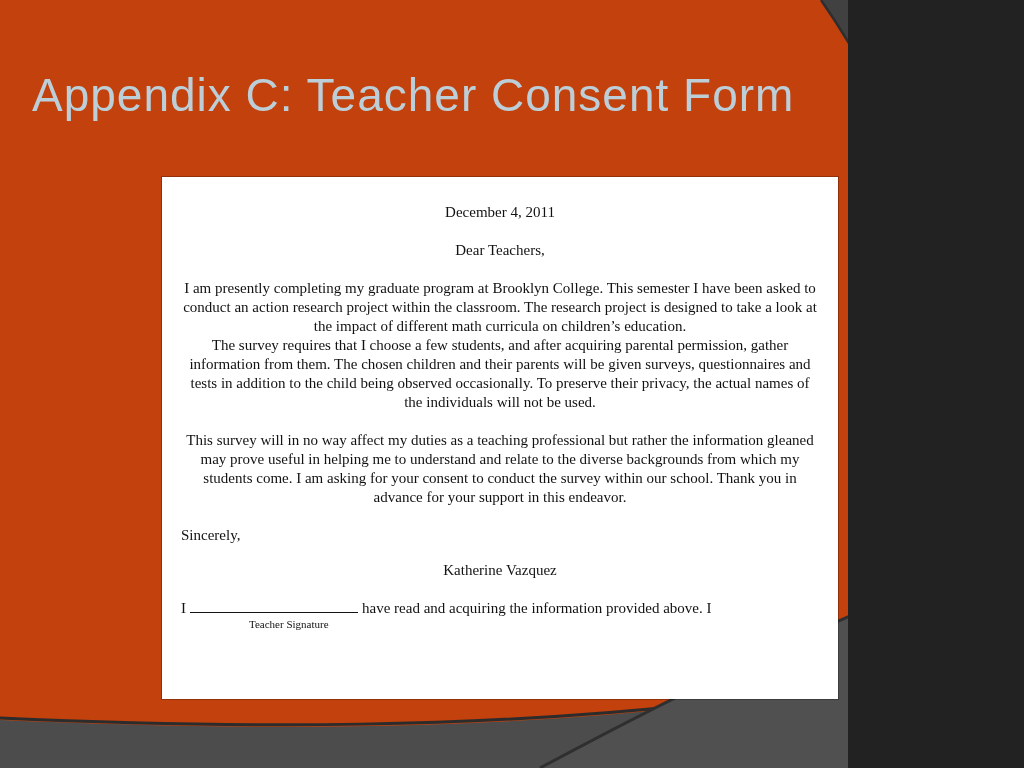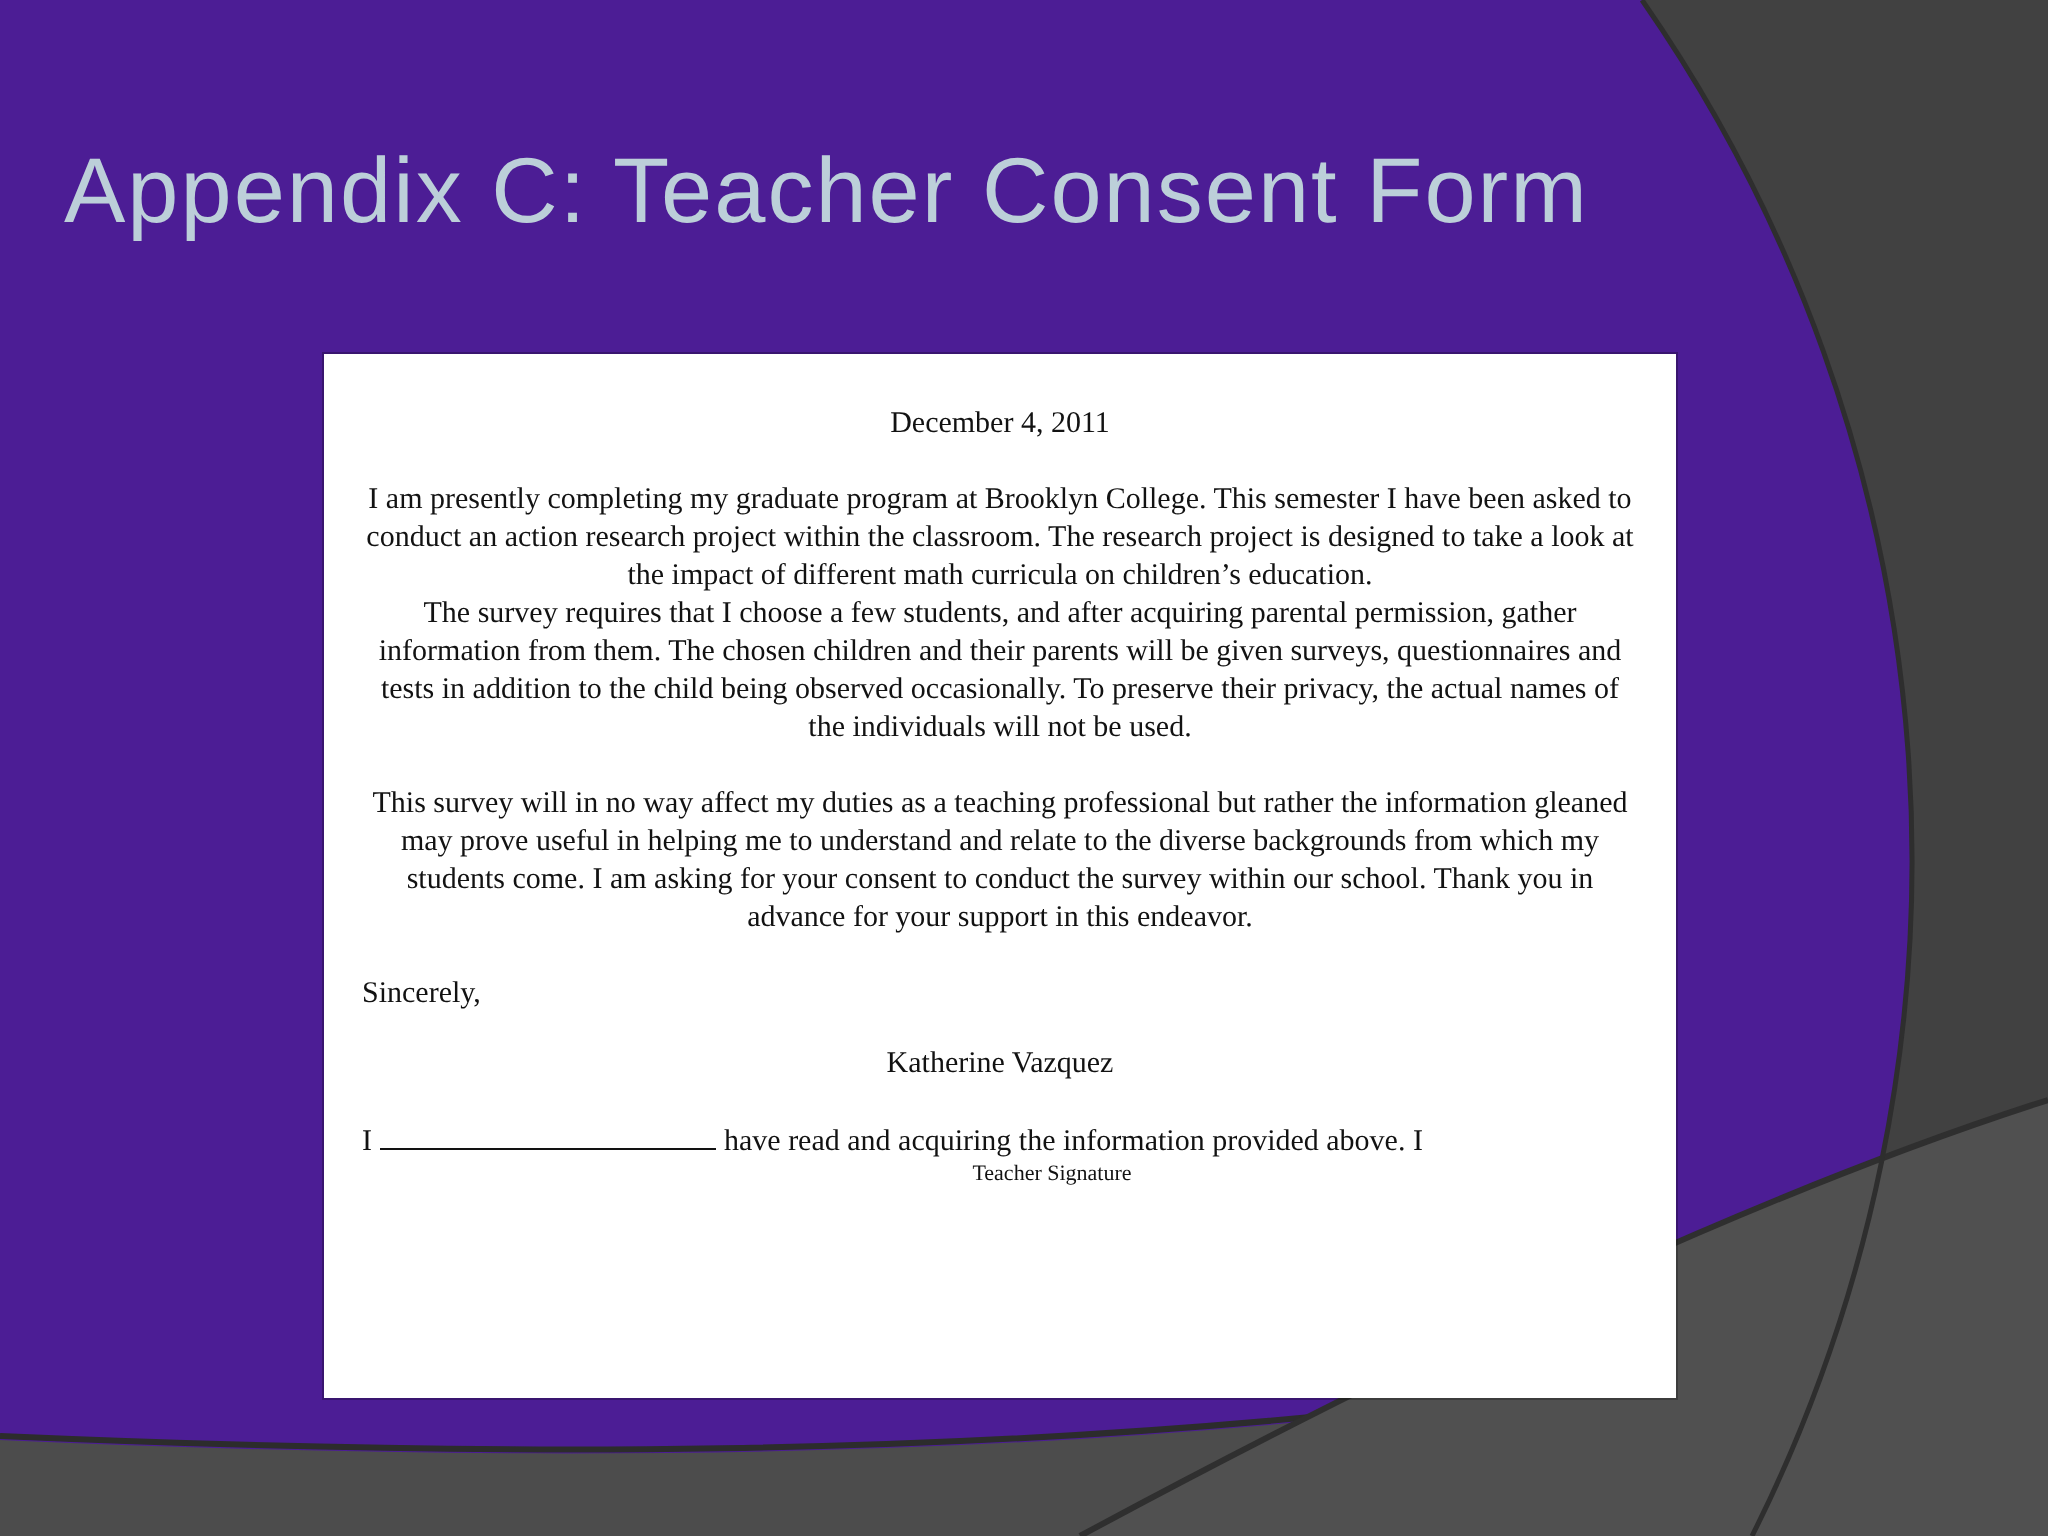--- a/index.html
+++ b/index.html
@@ -1,21 +1,21 @@
 <!DOCTYPE html>
 <html><head>
 <meta charset="utf-8">
 <style>
   * { margin: 0; padding: 0; box-sizing: border-box; }
   html, body { width: 1024px; height: 768px; background: #222; }
   .slide {
     position: relative;
-    width: 1024px;
+    width: 848px;
     height: 768px;
-    background: #4c1d95;
+    background: #c2410c;
     overflow: hidden;
     font-family: "Liberation Sans", sans-serif;
   }
   .bg-art {
     position: absolute;
     inset: 0;
     width: 1024px;
     height: 768px;
   }
   .slide-title {
@@ -51,23 +51,22 @@
     display: inline-block;
     width: 168px;
     border-bottom: 1px solid #121212;
     height: 14px;
     margin: 0 4px 0 4px;
     vertical-align: baseline;
   }
   .sig-label {
     font-size: 11px;
     line-height: 13px;
-    margin-left: 52px;
+    margin-left: 68px;
     margin-bottom: 2px;
-    text-align: center;
   }
 </style>
 </head>
 <body>
 
 <div class="slide">
 
   <svg class="bg-art" viewBox="0 0 1024 768" xmlns="http://www.w3.org/2000/svg" aria-hidden="true">
 
     <path d="M 821 0 A 753 753 0 0 1 876 768 L 1024 768 L 1024 0 Z" fill="#414141"></path>
@@ -79,20 +78,21 @@
     <path d="M 1024 550 Q 830 612 540 768" fill="none" stroke="#2f2f2f" stroke-width="3"></path>
 
     <path d="M 821 0 A 753 753 0 0 1 876 768" fill="none" stroke="#2e2e2e" stroke-width="2.5"></path>
   </svg>
 
   <h1 class="slide-title">Appendix C: Teacher Consent Form</h1>
 
   <div class="doc">
     <div class="block">December 4, 2011</div>
 
+    <div class="block">Dear Teachers,</div>
 
     <div class="block">
       <span>I am presently completing my graduate program at Brooklyn College. This semester I have been asked to conduct an action research project within the classroom. The research project is designed to take a look at the impact of different math curricula on children’s education.</span><br>
       <span>The survey requires that I choose a few students, and after acquiring parental permission, gather information from them. The chosen children and their parents will be given surveys, questionnaires and tests in addition to the child being observed occasionally. To preserve their privacy, the actual names of the individuals will not be used.</span>
     </div>
 
     <div class="block">This survey will in no way affect my duties as a teaching professional but rather the information gleaned may prove useful in helping me to understand and relate to the diverse backgrounds from which my students come. I am asking for your consent to conduct the survey within our school. Thank you in advance for your support in this endeavor.</div>
 
     <div class="tight">Sincerely,</div>
     <div class="block">Katherine Vazquez</div>

